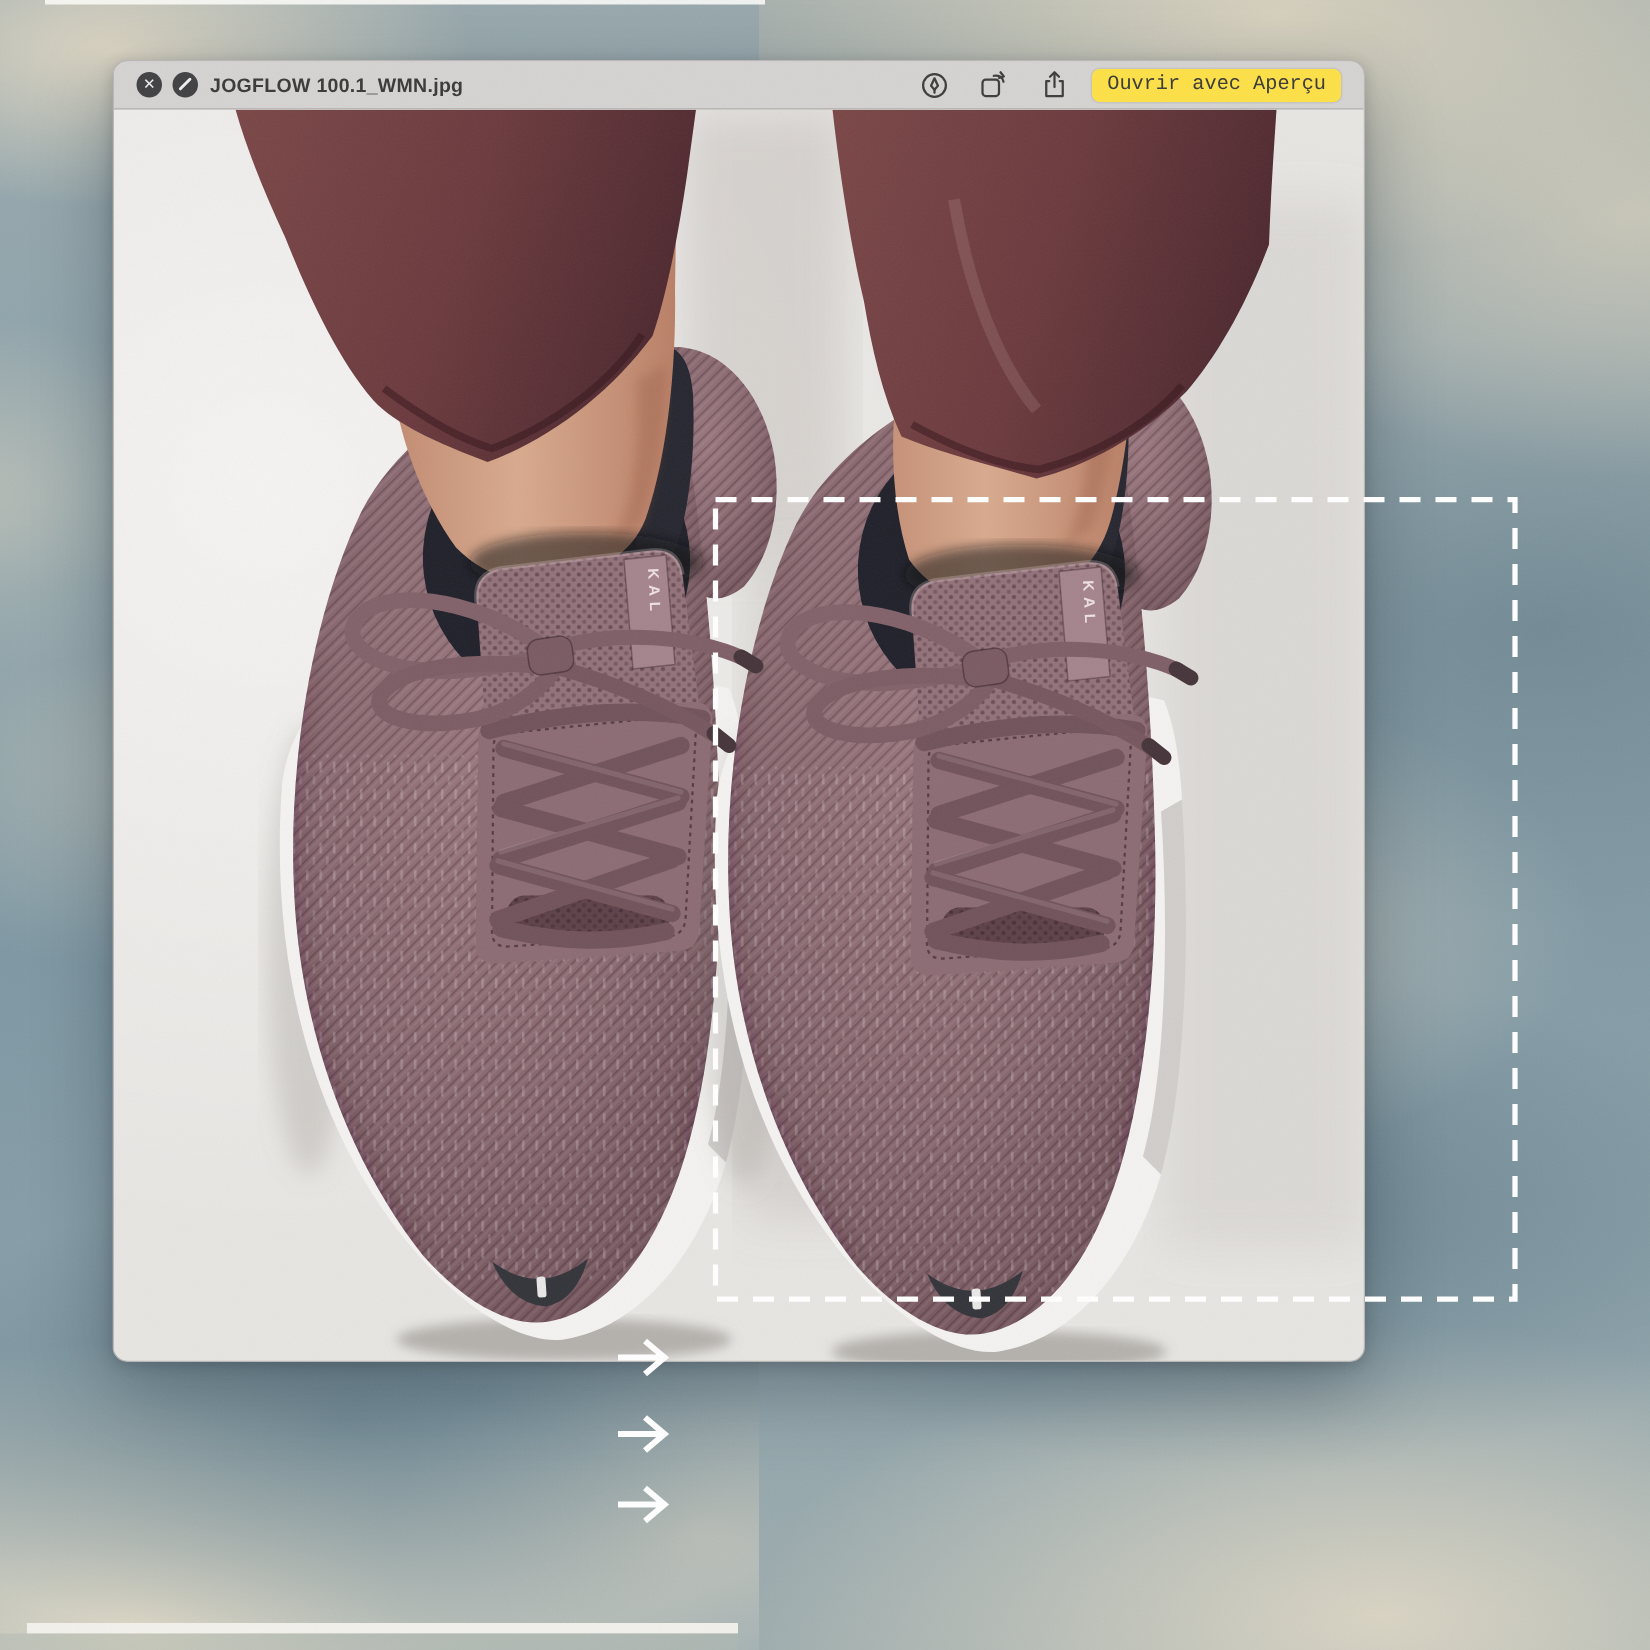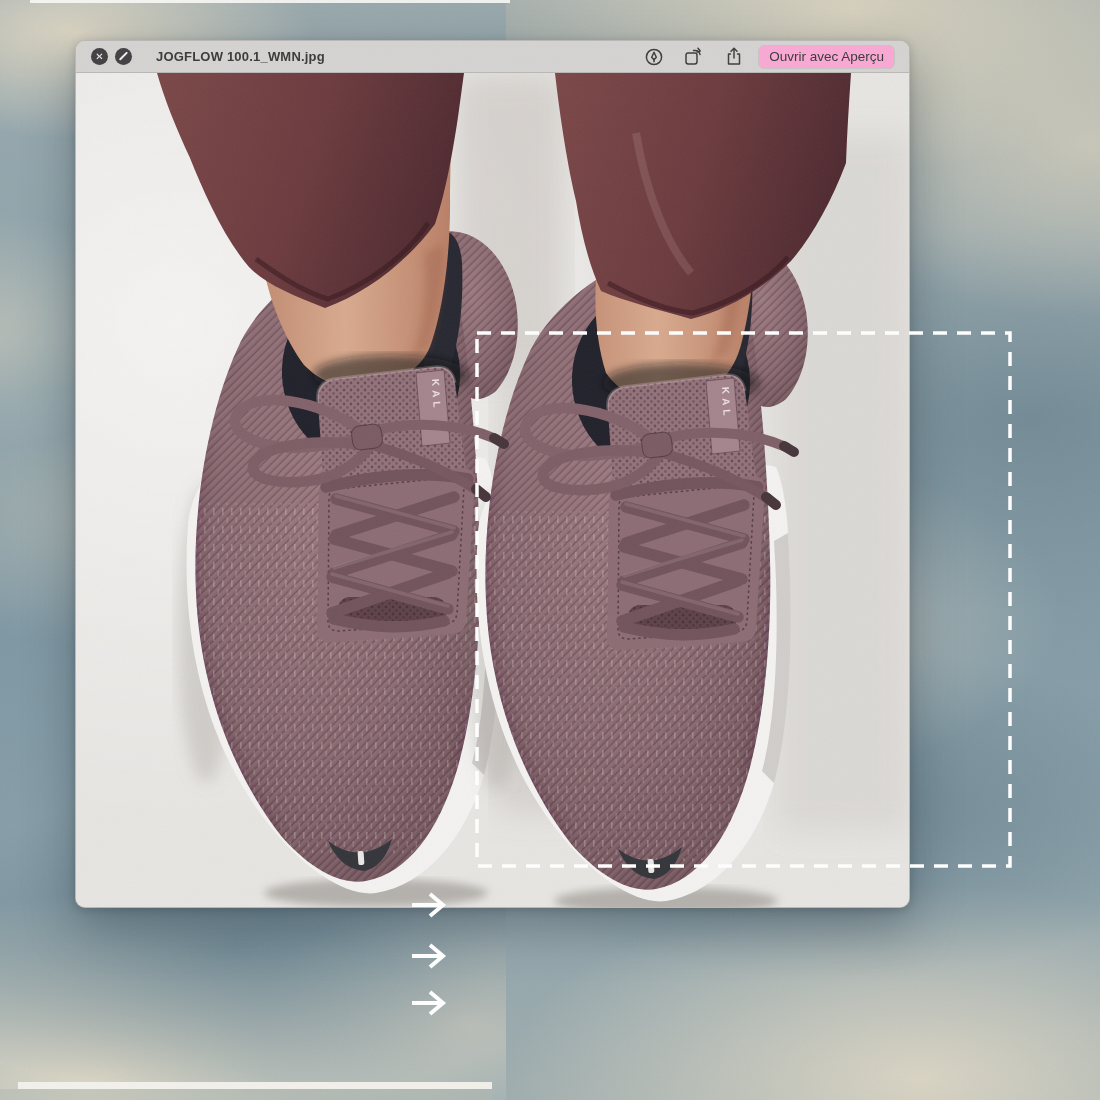--- a/index.html
+++ b/index.html
@@ -36,28 +36,28 @@
   .window{position:absolute;left:75px;top:40px;width:835px;height:868px;border-radius:10px;
     overflow:hidden;background:#e7e5e2;border:1px solid rgba(150,148,145,.55);
     box-shadow:0 18px 50px rgba(25,38,48,.35),0 2px 10px rgba(0,0,0,.18);}
   .titlebar{position:absolute;left:0;top:0;width:100%;height:32px;background:#d5d3d1;
     border-bottom:1px solid #bab8b6;display:flex;align-items:center;padding:0 8px;}
   .circle-btn{width:17px;height:17px;border-radius:50%;background:#414144;display:flex;
     align-items:center;justify-content:center;margin-left:7px;flex:0 0 auto;position:relative;}
   .circle-btn .x-glyph{color:#efefef;font-size:10px;font-weight:bold;line-height:1;}
   .slash-bar{position:absolute;left:3px;top:7.4px;width:11px;height:2.2px;background:#efefef;
     transform:rotate(-45deg);border-radius:1px;}
-  .win-title{font-size:13px;font-weight:bold;color:#3a3a3a;margin-left:24px;letter-spacing:.2px;
+  .win-title{font-size:13px;font-weight:bold;color:#3a3a3a;margin-left:8px;letter-spacing:.2px;
     white-space:nowrap;flex:0 0 auto;}
   .tb-spacer{flex:1 1 auto;}
   .tb-icon{width:24px;height:24px;display:flex;align-items:center;justify-content:center;
     margin:0 8px;flex:0 0 auto;cursor:default;}
   .tb-icon svg{stroke:#3d3d3d;fill:none;stroke-width:1.5;stroke-linecap:round;stroke-linejoin:round;}
-  .open-btn{height:24px;padding:0 10px;margin:0 6px 0 4px;border-radius:6px;background:#f9a8d4;
-    border:1px solid #c7c5c3;color:#3a3a3a;font-size:13.5px;font-family:Liberation Sans, sans-serif;line-height:22px;
+  .open-btn{height:24px;padding:0 10px;margin:0 6px 0 4px;border-radius:6px;background:#fde047;
+    border:1px solid #c7c5c3;color:#3a3a3a;font-size:13.5px;font-family:Liberation Mono, monospace;line-height:22px;
     white-space:nowrap;}
   .photo{position:absolute;left:0;top:32px;width:835px;height:836px;}
 
   
   .selection{position:absolute;left:473px;top:329px;width:541px;height:541px;pointer-events:none;}
   .arrow{position:absolute;left:410px;width:40px;height:30px;}
   .arrow-1{top:890px;} .arrow-2{top:941px;} .arrow-3{top:988px;}
 </style>
 </head>
 <body>

